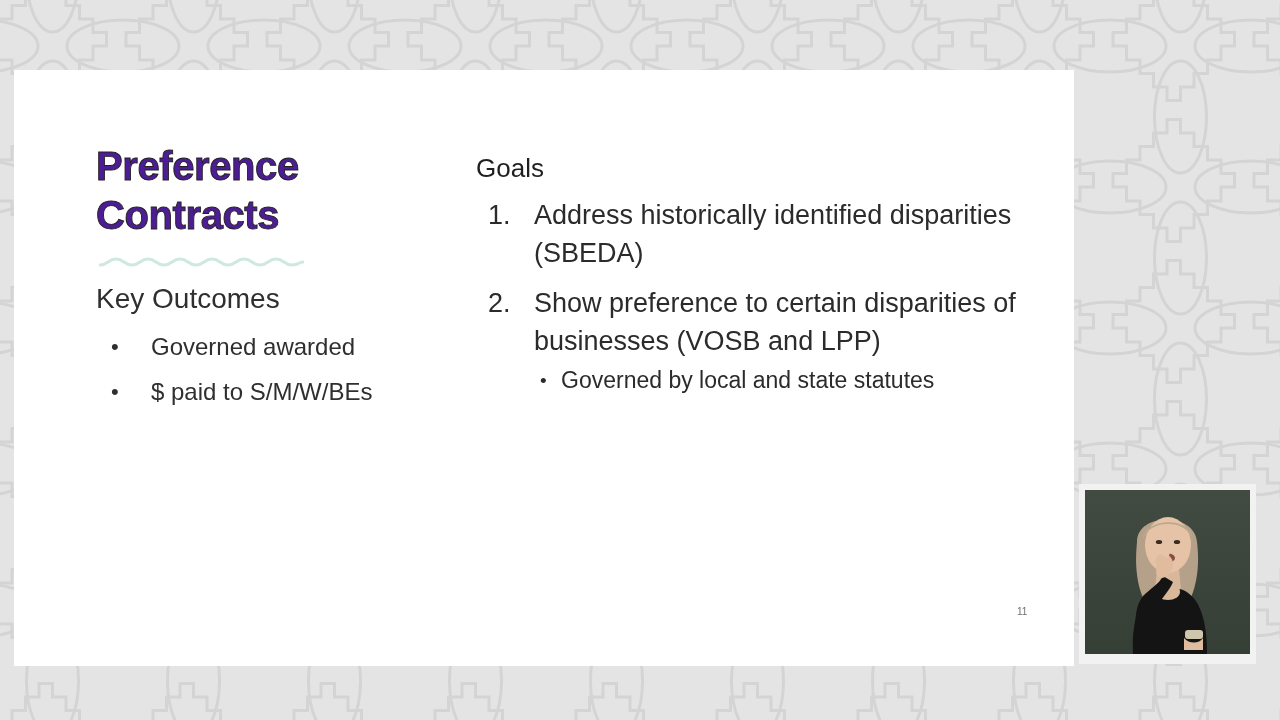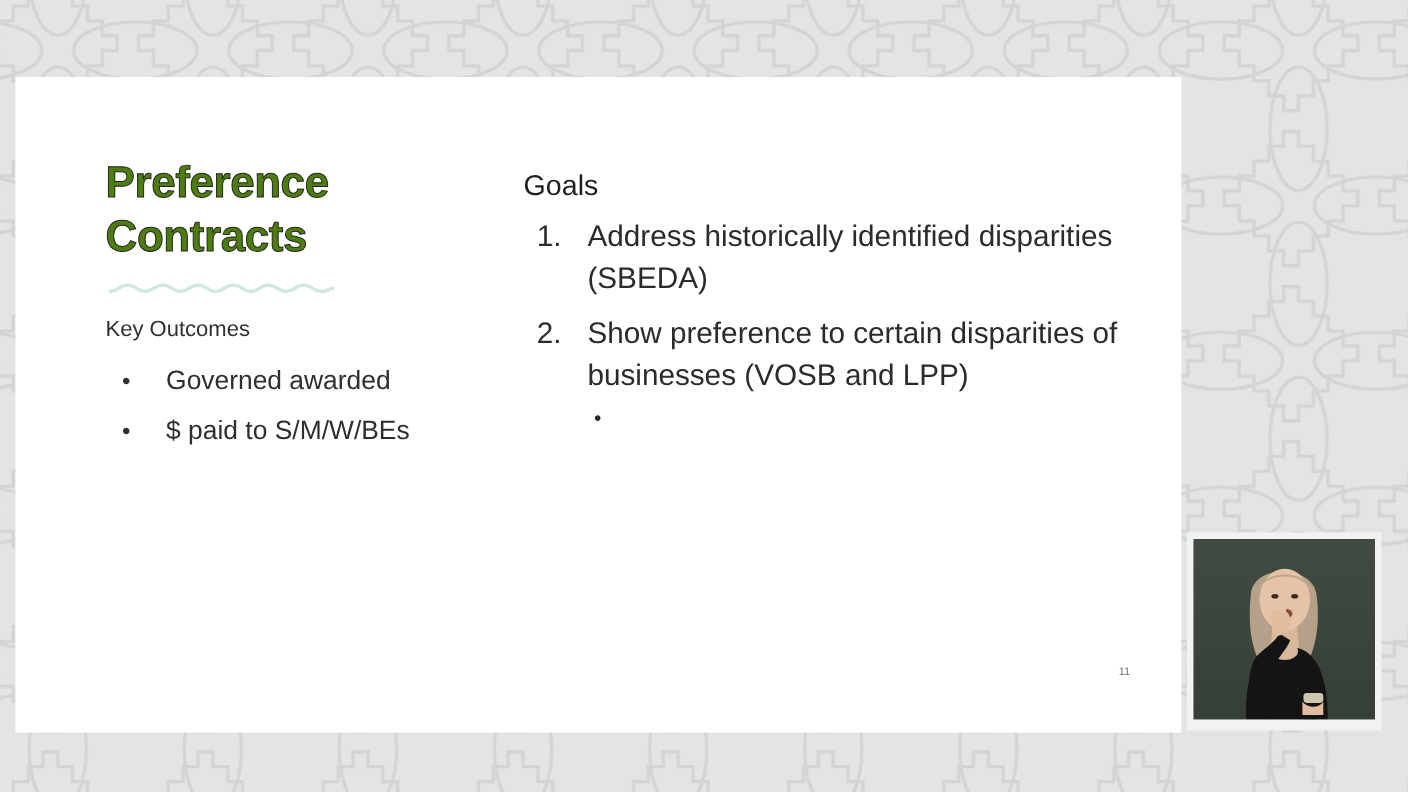--- a/index.html
+++ b/index.html
@@ -43,36 +43,36 @@
     left: 82px;
     top: 72px;
     width: 350px;
   }
 
   #slide-title {
     font-size: 40px;
     font-weight: 900;
     letter-spacing: -0.4px;
     line-height: 49px;
-    color: #4d7c0f;
+    color: #4c1d95;
     margin: 0;
     -webkit-text-stroke: 0.9px #231f20;
   }
 
   #title-squiggle {
     margin-top: 15px;
     margin-left: 3px;
     width: 205px;
     height: 16px;
     display: block;
   }
 
   #key-outcomes-heading {
     margin-top: 13px;
-    font-size: 20px;
+    font-size: 28px;
     line-height: 30px;
     color: #2f2f2f;
     font-weight: 400;
   }
 
   ul.outcome-list {
     list-style: none;
     margin: 10px 0 0 0;
     padding: 0;
   }
@@ -255,20 +255,21 @@
           <span class="num">1.</span>
           <span>Address historically identified disparities (SBEDA)</span>
         </li>
 
         <li>
           <span class="num">2.</span>
           <span>Show preference to certain disparities of businesses (VOSB and LPP)</span>
           <ul class="sub-list">
             <li>
               <span class="sub-dot">•</span>
+              <span>Governed by local and state statutes</span>
             </li>
           </ul>
         </li>
 
       </ol>
     </div>
 
     <div id="page-number">11</div>
 
   </div>

